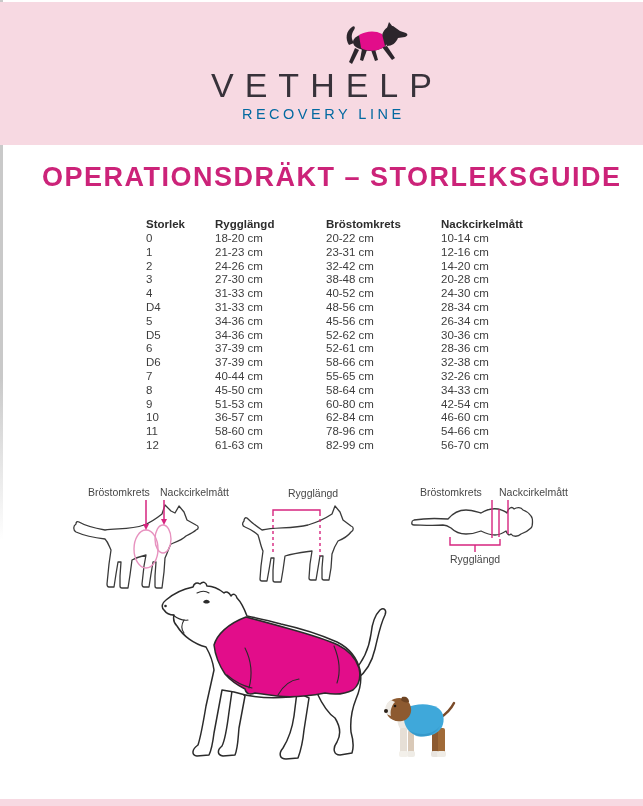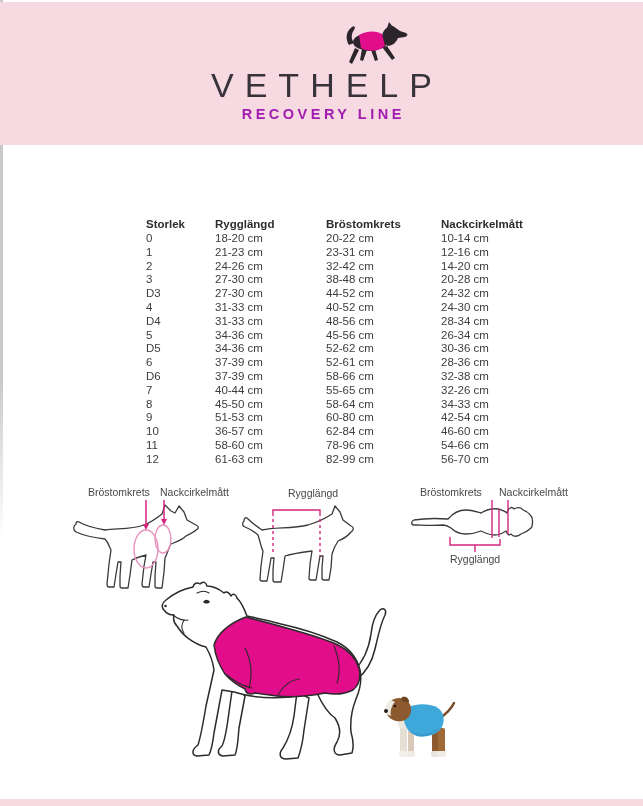--- a/index.html
+++ b/index.html
@@ -18,21 +18,21 @@
   }
   .logo-dog { position:absolute; left:342px; top:20px; width:68px; height:48px; }
   .brand {
     position:absolute; top:64px; left:0; width:100%; text-align:center;
     font-size:34px; letter-spacing:11px; text-indent:11px;
     color:#38323a; font-weight:400;
   }
   .tagline {
     position:absolute; top:104px; left:0; width:100%; text-align:center;
     font-size:14.5px; letter-spacing:3.5px; text-indent:3.5px;
-    color:#a21caf; font-weight:700;
+    color:#0369a1; font-weight:400;
   }
   
   .title {
     position:absolute; left:42px; top:162px; margin:0;
     font-size:27px; font-weight:700; letter-spacing:1.5px; color:#cc2379;
     white-space:nowrap;
   }
   
   .size-table {
     position:absolute; left:146px; top:217px;
@@ -76,20 +76,21 @@
         <path d="M20,27 L18,38 L21,39 L25,28 Z"></path>
         <path d="M33,27 L36,38 L33,39 L29,28 Z"></path>
         <path d="M40,25 L50,38 L53,36 L45,24 Z"></path>
       </g>
       <path fill="#e20d8a" d="M17,13 C24,9 33,8 40,12 L43,24 C36,30 25,30 19,26 Z"></path>
     </svg>
     <div class="brand">VETHELP</div>
     <div class="tagline">RECOVERY LINE</div>
   </header>
 
+  <h1 class="title">OPERATIONSDRÄKT – STORLEKSGUIDE</h1>
 
   <table class="size-table">
     <thead>
       <tr>
         <th class="c0">Storlek</th>
         <th class="c1">Rygglängd</th>
         <th class="c2">Bröstomkrets</th>
         <th class="c3">Nackcirkelmått</th>
       </tr>
     </thead>
@@ -110,26 +111,20 @@
           <td class="c0">2</td>
           <td class="c1">24-26 cm</td>
           <td class="c2">32-42 cm</td>
           <td class="c3">14-20 cm</td>
         </tr>
         <tr>
           <td class="c0">3</td>
           <td class="c1">27-30 cm</td>
           <td class="c2">38-48 cm</td>
           <td class="c3">20-28 cm</td>
-        </tr>
-        <tr>
-          <td class="c0">D3</td>
-          <td class="c1">27-30 cm</td>
-          <td class="c2">44-52 cm</td>
-          <td class="c3">24-32 cm</td>
         </tr>
         <tr>
           <td class="c0">4</td>
           <td class="c1">31-33 cm</td>
           <td class="c2">40-52 cm</td>
           <td class="c3">24-30 cm</td>
         </tr>
         <tr>
           <td class="c0">D4</td>
           <td class="c1">31-33 cm</td>

